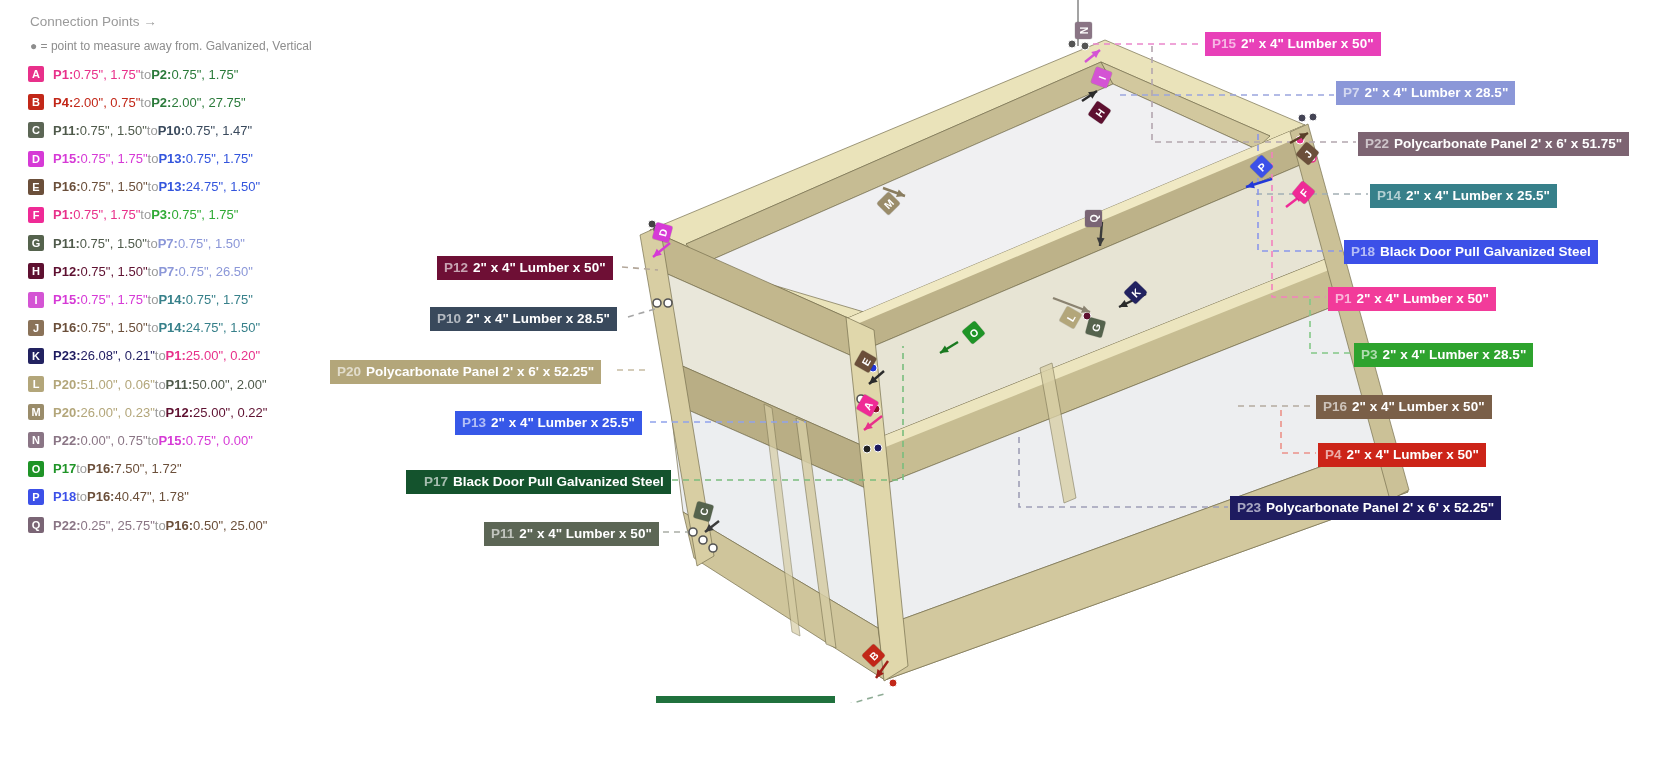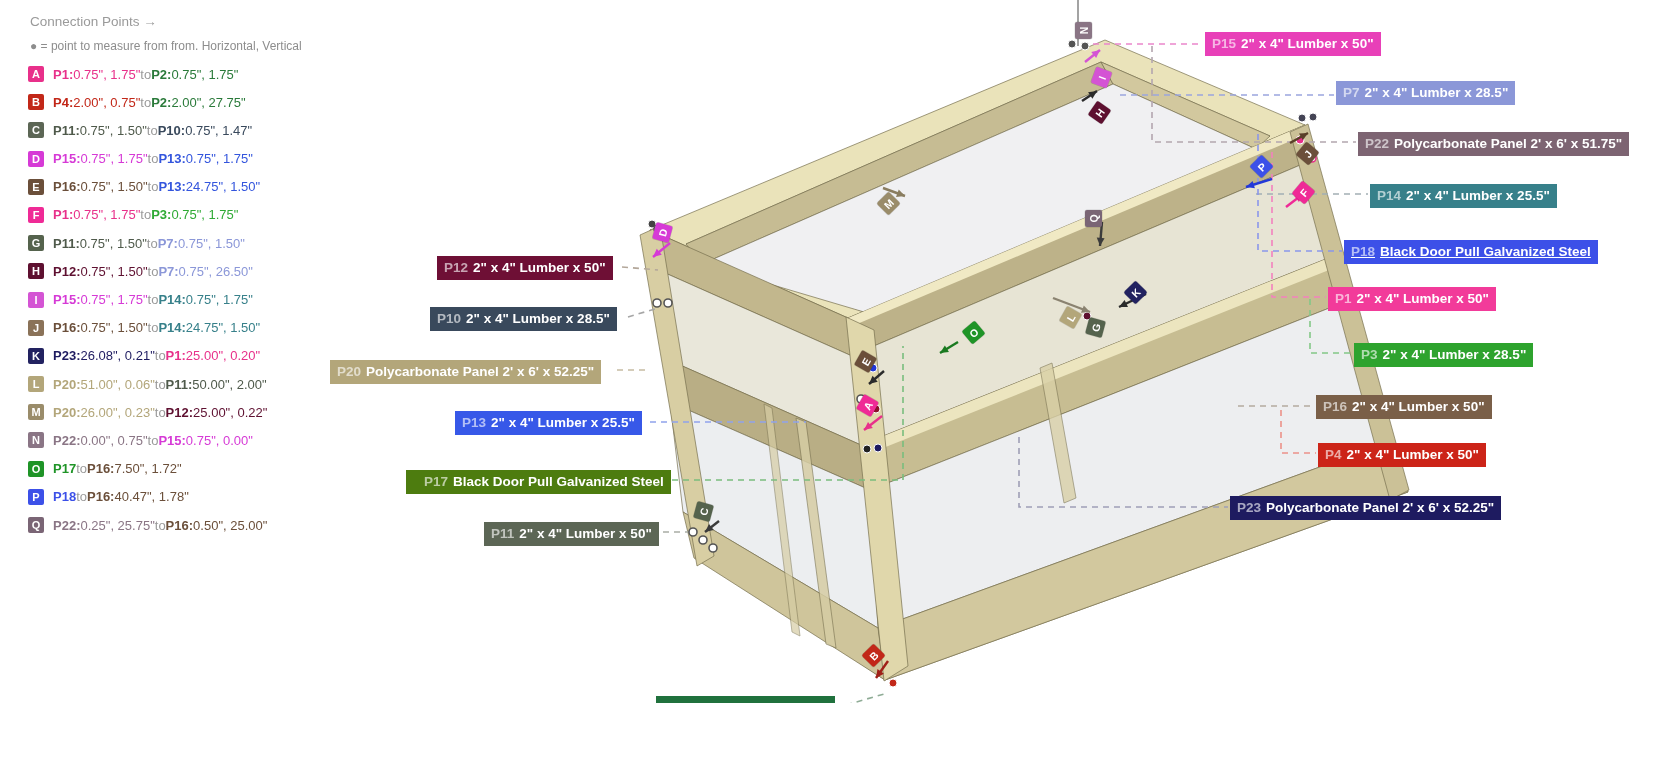--- a/index.html
+++ b/index.html
@@ -137,21 +137,21 @@
         <line x1="1290" y1="143" x2="1308" y2="133" stroke="#5a3f28" stroke-width="2.4"></line>
         <polygon points="1308,133 1302.8169499559697,140.35771650996955 1299.0146670909155,133.51360735287193" fill="#5a3f28"></polygon>
         <line x1="1272" y1="179" x2="1246" y2="187" stroke="#2238d8" stroke-width="2.4"></line>
         <polygon points="1246,187 1252.5944010752112,180.87514290295252 1254.8969108248662,188.35829958933132" fill="#2238d8"></polygon>
         <line x1="1286" y1="207" x2="1303" y2="194" stroke="#ef2a96" stroke-width="2.4"></line>
         <polygon points="1303,194 1298.9404838639498,202.0324547145408 1294.1845263752116,195.81312569080623" fill="#ef2a96"></polygon>
       </g>
   </svg>
 
   <div class="hdr">Connection Points →</div>
-  <div class="sub">● = point to measure from from. Horizontal, Vertical</div>
+  <div class="sub">● = point to measure away from. Galvanized, Vertical</div>
 
   <div id="legend">
       <div class="lrow">
         <span class="lbadge" style="background: rgb(232, 48, 138);">A</span>
         <span class="lseg" style="color: rgb(232, 48, 138); font-weight: bold;">P1:</span>
         <span class="lseg" style="color: rgb(232, 48, 138);"> 0.75", 1.75"</span>
         <span class="lseg" style="color: rgb(154, 154, 154);"> to </span>
         <span class="lseg" style="color: rgb(42, 122, 58); font-weight: bold;">P2:</span>
         <span class="lseg" style="color: rgb(42, 122, 58);"> 0.75", 1.75"</span>
       </div>
@@ -281,31 +281,31 @@
         <span class="lseg" style="color: rgb(107, 79, 58); font-weight: bold;">P16:</span>
         <span class="lseg" style="color: rgb(107, 79, 58);"> 0.50", 25.00"</span>
       </div>
     </div>
 
   <div id="plabels">
       <div class="plabel" style="left: 1205px; top: 32px; background: rgb(232, 64, 184);"><span class="pfx">P15</span><span>2" x 4" Lumber  x 50"</span></div>
       <div class="plabel" style="left: 1336px; top: 81px; background: rgb(139, 151, 216);"><span class="pfx">P7</span><span>2" x 4" Lumber  x 28.5"</span></div>
       <div class="plabel" style="left: 1358px; top: 132px; background: rgb(125, 100, 114);"><span class="pfx">P22</span><span>Polycarbonate Panel 2' x 6'  x 51.75"</span></div>
       <div class="plabel" style="left: 1370px; top: 184px; background: rgb(55, 128, 138);"><span class="pfx">P14</span><span>2" x 4" Lumber  x 25.5"</span></div>
-      <div class="plabel" style="left: 1344px; top: 240px; background: rgb(60, 80, 232); text-decoration: underline;"><span class="pfx">P18</span><span>Black Door Pull Galvanized Steel</span></div>
+      <div class="plabel" style="left: 1344px; top: 240px; background: rgb(60, 80, 232);"><span class="pfx">P18</span><span>Black Door Pull Galvanized Steel</span></div>
       <div class="plabel" style="left: 1328px; top: 287px; background: rgb(242, 59, 154);"><span class="pfx">P1</span><span>2" x 4" Lumber  x 50"</span></div>
       <div class="plabel" style="left: 1354px; top: 343px; background: rgb(46, 163, 46);"><span class="pfx">P3</span><span>2" x 4" Lumber  x 28.5"</span></div>
       <div class="plabel" style="left: 1316px; top: 395px; background: rgb(122, 95, 72);"><span class="pfx">P16</span><span>2" x 4" Lumber  x 50"</span></div>
       <div class="plabel" style="left: 1318px; top: 443px; background: rgb(204, 36, 24);"><span class="pfx">P4</span><span>2" x 4" Lumber  x 50"</span></div>
       <div class="plabel" style="left: 1230px; top: 496px; background: rgb(30, 27, 96);"><span class="pfx">P23</span><span>Polycarbonate Panel 2' x 6'  x 52.25"</span></div>
       <div class="plabel" style="left: 437px; top: 256px; background: rgb(110, 15, 53);"><span class="pfx">P12</span><span>2" x 4" Lumber  x 50"</span></div>
       <div class="plabel" style="left: 430px; top: 307px; background: rgb(57, 73, 92);"><span class="pfx">P10</span><span>2" x 4" Lumber  x 28.5"</span></div>
       <div class="plabel" style="left: 330px; top: 360px; background: rgb(179, 166, 122);"><span class="pfx">P20</span><span>Polycarbonate Panel 2' x 6'  x 52.25"</span></div>
       <div class="plabel" style="left: 455px; top: 411px; background: rgb(55, 88, 232);"><span class="pfx">P13</span><span>2" x 4" Lumber  x 25.5"</span></div>
-      <div class="plabel" style="left: 406px; top: 470px; background: #4d7c0f; padding-left: 18px;"><span class="pfx">P17</span><span>Black Door Pull Galvanized Steel</span></div>
+      <div class="plabel" style="left: 406px; top: 470px; background: #14532d; padding-left: 18px;"><span class="pfx">P17</span><span>Black Door Pull Galvanized Steel</span></div>
       <div class="plabel" style="left: 484px; top: 522px; background: rgb(92, 102, 85);"><span class="pfx">P11</span><span>2" x 4" Lumber  x 50"</span></div>
       <div class="plabel" style="left: 656px; top: 696px; background: rgb(32, 113, 61);"><span class="pfx">P2</span><span>2" x 4" Lumber  x 28.5"</span></div>
     </div>
 
   <div id="markers">
       <div class="mk" style="left: 1074.5px; top: 21.5px; background: rgb(138, 117, 133); transform: rotate(-90deg);">N</div>
       <div class="mk" style="left: 1092.5px; top: 68.5px; background: rgb(212, 84, 212); transform: rotate(-70deg);">I</div>
       <div class="mk" style="left: 1090.5px; top: 103.5px; background: rgb(94, 16, 48); transform: rotate(-55deg);">H</div>
       <div class="mk" style="left: 653.5px; top: 223.5px; background: rgb(214, 58, 214); transform: rotate(-75deg);">D</div>
       <div class="mk" style="left: 879.5px; top: 194.5px; background: rgb(154, 140, 106); transform: rotate(-45deg);">M</div>

